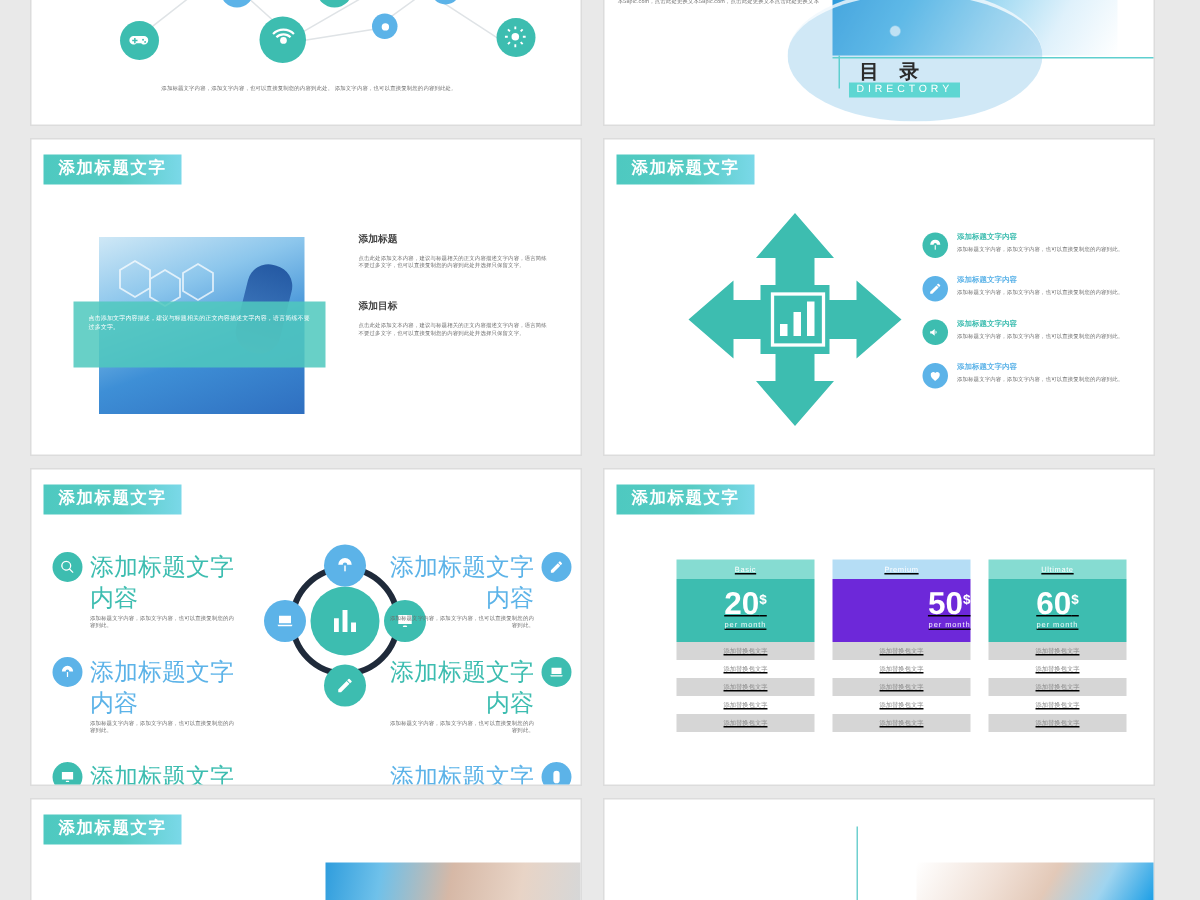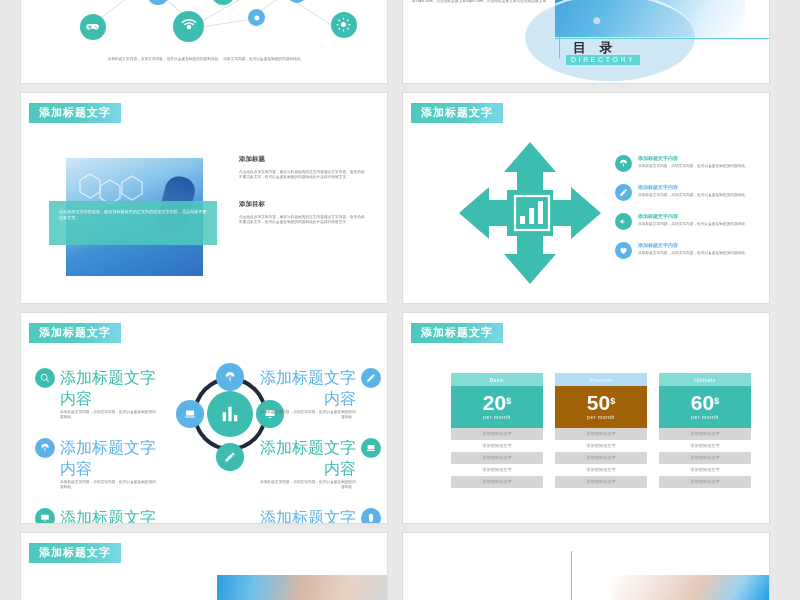--- a/index.html
+++ b/index.html
@@ -175,21 +175,21 @@
   .sidelist .row { display: flex; gap: 5px; margin-bottom: 18px; align-items: flex-start; }
   .sidelist.right .row { flex-direction: row-reverse; text-align: right; }
   .sidelist .dot {
     flex: 0 0 auto; width: 20px; height: 20px; border-radius: 50%;
     display: flex; align-items: center; justify-content: center;
   }
   .sidelist .dot svg { width: 10px; height: 10px; fill: #fff; }
 
   
   .pricing { position: absolute; left: 48px; top: 60px; display: flex; gap: 12px; }
-  .plan { width: 92px; }
+  .plan { width: 92px; text-decoration: underline; }
   .plan .phead {
     text-align: center; color: #ffffff; font-size: 5px; padding: 4px 0 3px 0;
     letter-spacing: .4px;
   }
   .plan .pprice {
     text-align: center; color: #ffffff; padding: 6px 0 8px 0;
   }
   .plan .pprice .num { font-size: 21px; font-weight: bold; line-height: 22px; }
   .plan .pprice .cur { font-size: 9px; font-weight: bold; vertical-align: super; }
   .plan .pprice .per { font-size: 5px; letter-spacing: .6px; opacity: .92; }
@@ -197,21 +197,21 @@
     text-align: center; font-size: 4.2px; color: #8a8a8a; padding: 3px 0; line-height: 6px;
   }
   .plan .feat.alt { background: #d6d6d6; }
   .plan .feat.plain { background: transparent; }
 
   
   .plan.teal .phead { background: #86dcd2; }
   .plan.teal .pprice { background: #3dbdb0; }
   
   .plan.blue .phead { background: #b5ddf5; }
-  .plan.blue .pprice { background: #a16207; }
+  .plan.blue .pprice { background: #6d28d9; text-align: right; }
 
   
   .bot-photo {
     position: absolute; left: 196px; top: 42px; width: 180px; height: 60px;
     background: linear-gradient(100deg,#2f9ddd 0%, #6fc1ea 20%, #d6b8a6 45%, #e8d4c6 70%, #cfd8de 100%);
   }
   .bot-r-vrule {
     position: absolute; left: 168px; top: 18px; width: 1px; height: 60px; background: #6fd0cf;
   }
   .bot-r-photo {

